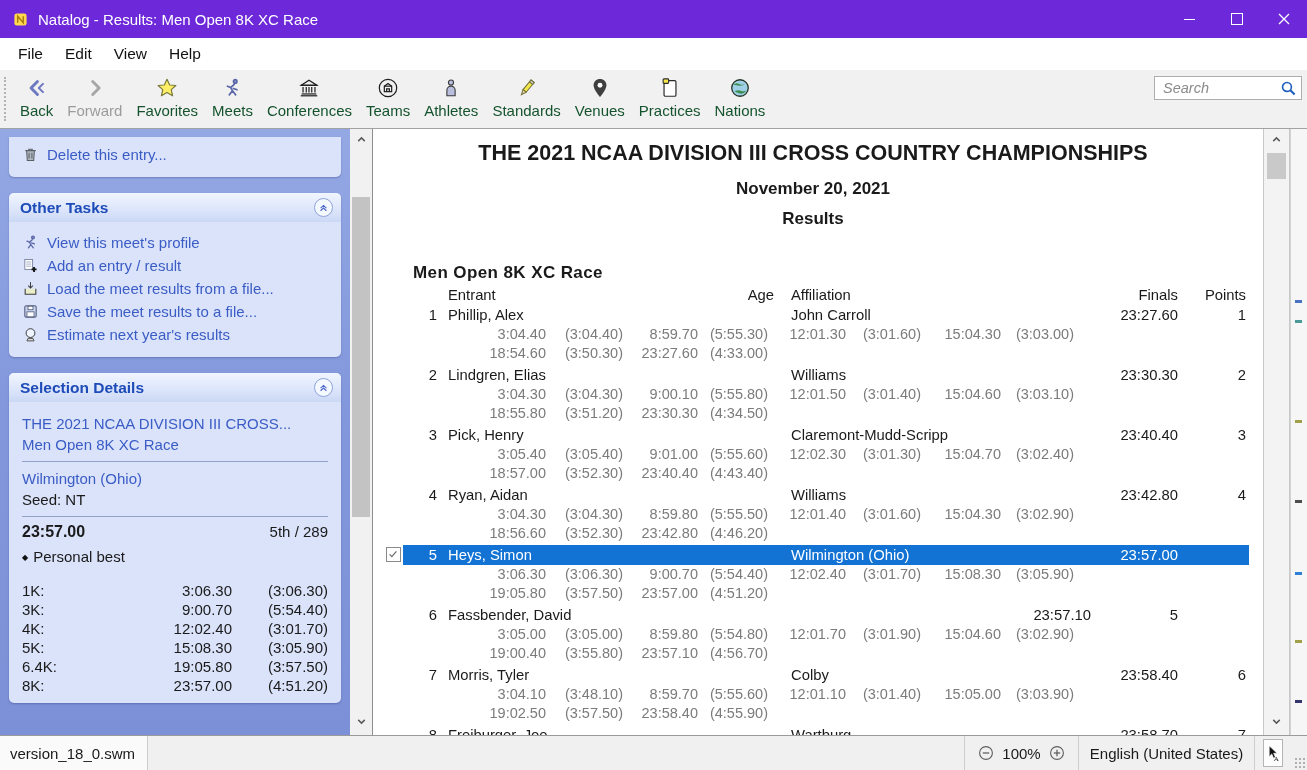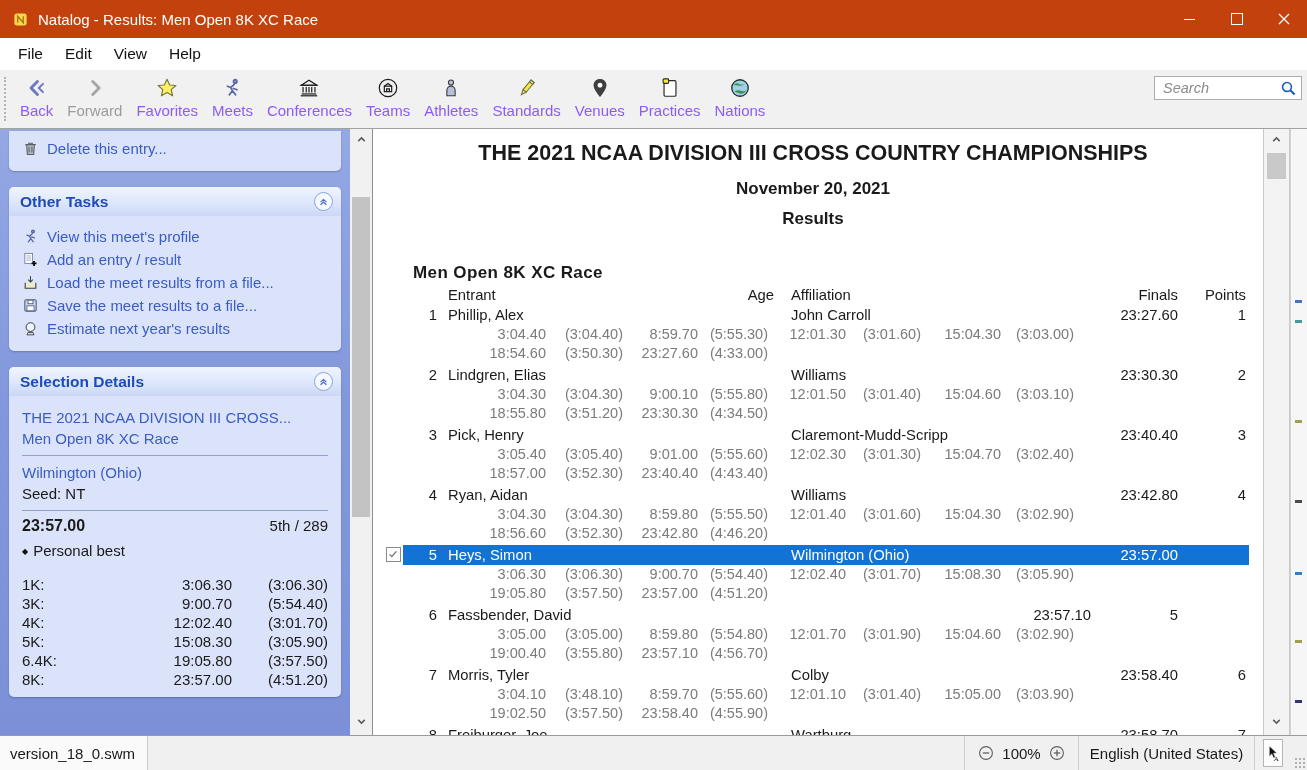--- a/index.html
+++ b/index.html
@@ -1,20 +1,20 @@
 <!DOCTYPE html>
 <html><head>
 <meta charset="utf-8">
 <style>
   html,body{margin:0;padding:0;}
   body{width:1307px;height:770px;position:relative;overflow:hidden;background:#fff;
        font-family:"Liberation Sans", sans-serif; -webkit-font-smoothing:antialiased;}
 
   
-  .titlebar{position:absolute;top:0;left:0;right:0;height:38px;background:#c2410c;
+  .titlebar{position:absolute;top:0;left:0;right:0;height:38px;background:#6d28d9;
             display:flex;align-items:center;color:#fff;}
   .app-icon{width:15px;height:15px;margin:0 10px 0 13px;flex:0 0 auto;}
   .app-icon svg{width:15px;height:15px;display:block;}
   .title-text{font-size:15px;}
   .win-controls{margin-left:auto;display:flex;height:100%;}
   .winbtn{width:47px;display:flex;align-items:center;justify-content:center;}
   .glyph-min{width:11px;height:1px;background:#fff;display:block;}
   .glyph-max{width:10px;height:10px;border:1px solid #fff;display:block;}
   .glyph-close svg{width:12px;height:12px;display:block;}
 
@@ -23,35 +23,35 @@
            display:flex;align-items:center;padding-left:7px;}
   .menu-item{padding:0 11px;font-size:15.5px;color:#111;}
 
   
   .toolbar{position:absolute;top:70px;left:0;right:0;height:59px;background:#f1f1f1;
            border-bottom:1px solid #a2a2a2;box-sizing:border-box;}
   .gripper{position:absolute;left:4px;top:7px;height:44px;width:0;border-left:2px dotted #b3b3b3;}
   .toolbar-items{display:flex;align-items:flex-start;padding:7px 0 0 13px;}
   .tbtn{display:flex;flex-direction:column;align-items:center;padding:0 7px;}
   .ticon svg{width:22px;height:22px;display:block;}
-  .tlabel{font-size:15px;color:#8b5cf6;margin-top:3px;white-space:nowrap;}
+  .tlabel{font-size:15px;color:#14532d;margin-top:3px;white-space:nowrap;}
   .tbtn.disabled .tlabel{color:#9b9b9b;}
   .searchbox{position:absolute;top:6px;right:5px;width:148px;height:24px;background:#fff;
              border:1px solid #adadad;display:flex;align-items:center;box-sizing:border-box;}
   .search-input{flex:1;min-width:0;border:none;outline:none;padding:0 4px 0 8px;
                 font-size:14.5px;font-family:inherit;color:#a21caf;background:transparent;}
   .search-input::placeholder{font-style:italic;color:#8b8b8b;}
   .search-icon{flex:0 0 auto;margin-right:4px;display:flex;}
   .search-icon svg{width:17px;height:17px;}
 
   
   .sidebar{position:absolute;top:129px;bottom:35px;left:0;width:350px;overflow:hidden;
            background:linear-gradient(180deg,#94a8e4 0%,#8398dc 45%,#7b90d6 100%);}
   .panel{margin:0 9px;background:#dbe3fa;border-radius:5px;box-shadow:0 1px 2px rgba(20,30,90,.28);}
-  .panel.partial{border-radius:0 0 5px 5px;height:40px;margin-top:2px;padding:6px 0 0 13px;box-sizing:border-box;}
+  .panel.partial{border-radius:0 0 5px 5px;height:40px;margin-top:8px;padding:6px 0 0 13px;box-sizing:border-box;}
   .panel + .panel{margin-top:16px;}
   .panel-header{height:29px;display:flex;align-items:center;justify-content:space-between;
                 padding:0 8px 0 11px;border-radius:5px 5px 0 0;
                 background:linear-gradient(180deg,#f0f5ff 0%,#dde6fb 55%,#cbd8f5 100%);}
   .panel-title{color:#1d4bb8;font-weight:bold;font-size:15.5px;}
   .collapse-btn{width:19px;height:19px;border-radius:50%;border:1px solid #8fa3d8;background:#f4f8ff;
                 display:flex;align-items:center;justify-content:center;box-sizing:border-box;}
   .collapse-btn svg{width:13px;height:13px;display:block;}
   .tasks{padding:9px 8px 11px 13px;}
   .task-item{display:flex;align-items:center;gap:8px;padding:2px 0;color:#3a5cc5;font-size:15px;

